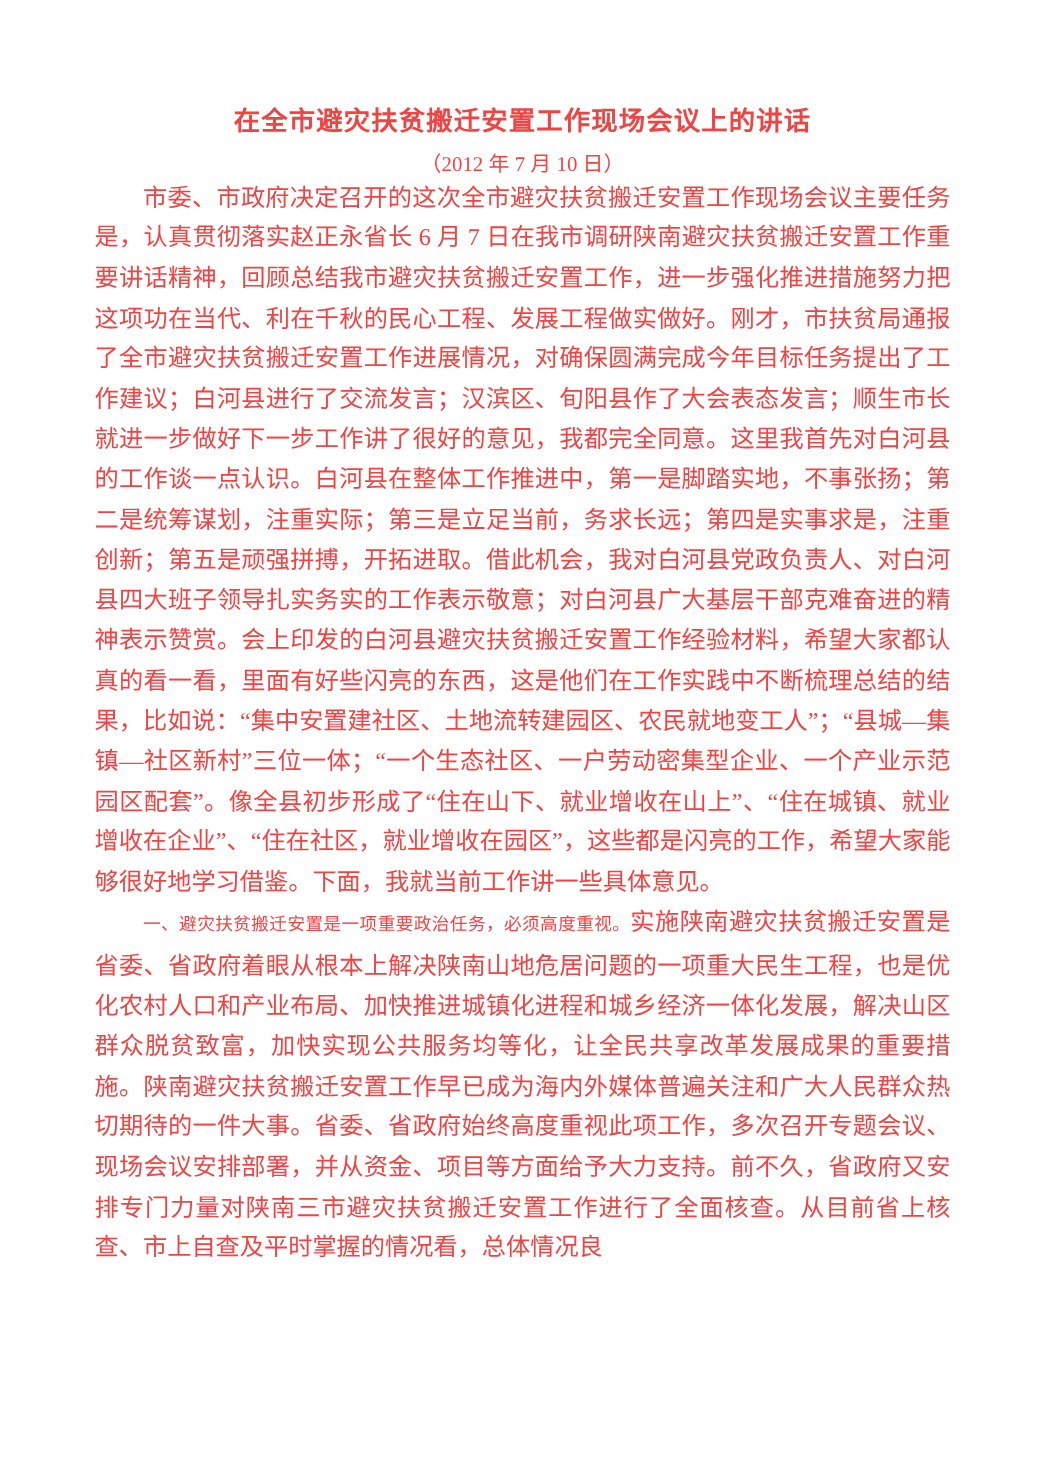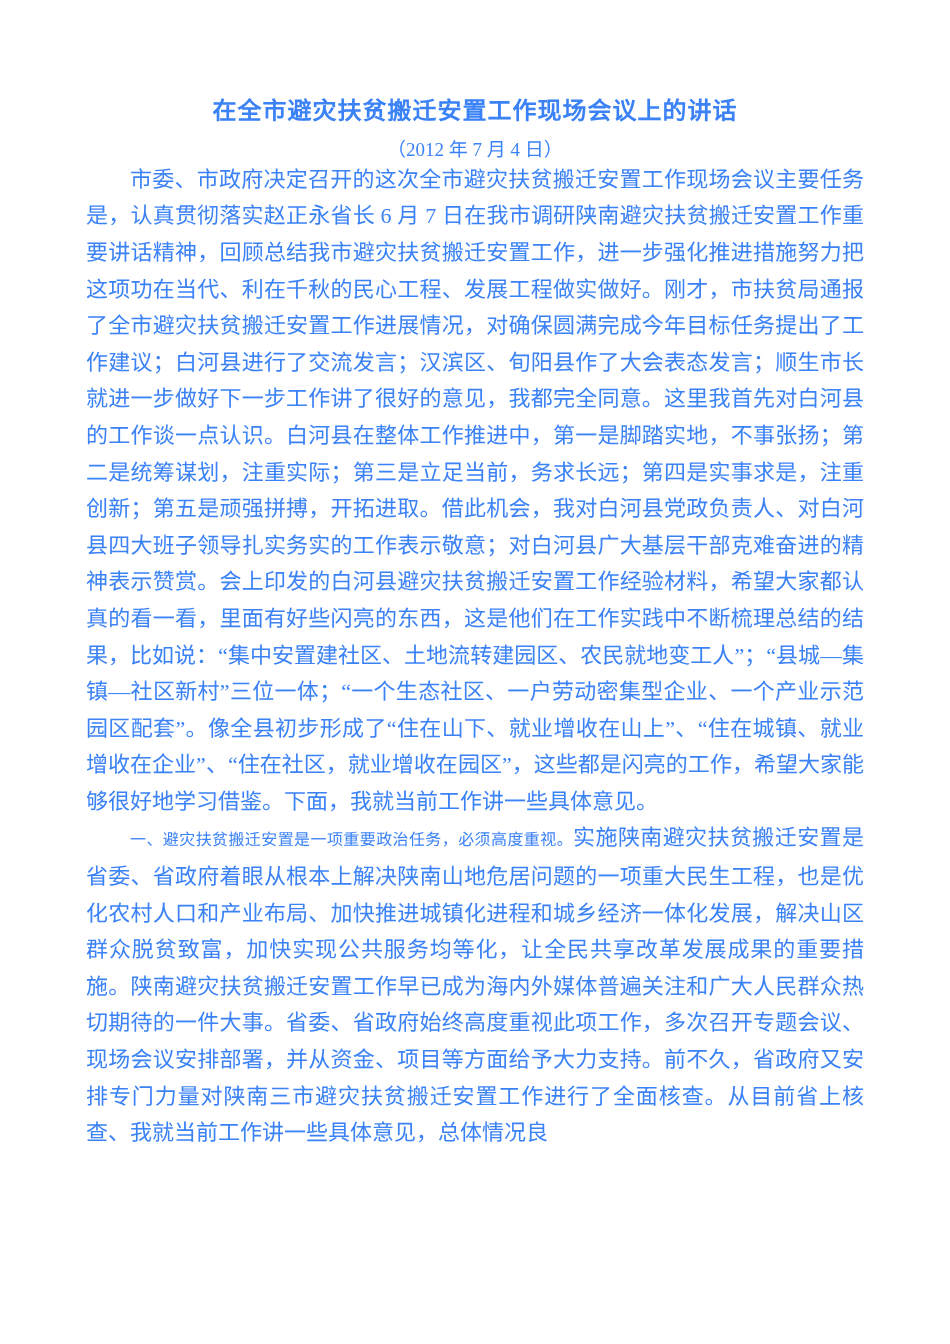--- a/index.html
+++ b/index.html
@@ -6,21 +6,21 @@
     margin: 0;
     padding: 0;
     background: #ffffff;
   }
   .page {
     position: relative;
     width: 950px;
     height: 1344px;
     margin: 0 auto;
     background: #ffffff;
-    color: #3b82f6;
+    color: #ef4444;
     box-sizing: border-box;
     padding: 96px 86px 0 86px;
     overflow: hidden;
     font-family: "Liberation Serif", "DejaVu Serif", serif;
   }
   .doc-title {
     margin: 0;
     font-size: 24px;
     font-weight: bold;
     text-align: center;
@@ -49,20 +49,20 @@
     font-family: "Liberation Sans", "DejaVu Sans", sans-serif;
     font-size: 16px;
   }
 </style>
 </head>
 <body>
 
 <div class="page">
   <h1 class="doc-title">在全市避灾扶贫搬迁安置工作现场会议上的讲话</h1>
 
-  <div class="doc-date">（2012 年 7 月 4 日）</div>
+  <div class="doc-date">（2012 年 7 月 10 日）</div>
 
   <div class="doc-body">
     <p class="para"><span>市委、市政府决定召开的这次全市避灾扶贫搬迁安置工作现场会议主要任务是，认真贯彻落实赵正永省长 6 月 7 日在我市调研陕南避灾扶贫搬迁安置工作重要讲话精神，回顾总结我市避灾扶贫搬迁安置工作，进一步强化推进措施努力把这项功在当代、利在千秋的民心工程、发展工程做实做好。刚才，市扶贫局通报了全市避灾扶贫搬迁安置工作进展情况，对确保圆满完成今年目标任务提出了工作建议；白河县进行了交流发言；汉滨区、旬阳县作了大会表态发言；顺生市长就进一步做好下一步工作讲了很好的意见，我都完全同意。这里我首先对白河县的工作谈一点认识。白河县在整体工作推进中，第一是脚踏实地，不事张扬；第二是统筹谋划，注重实际；第三是立足当前，务求长远；第四是实事求是，注重创新；第五是顽强拼搏，开拓进取。借此机会，我对白河县党政负责人、对白河县四大班子领导扎实务实的工作表示敬意；对白河县广大基层干部克难奋进的精神表示赞赏。会上印发的白河县避灾扶贫搬迁安置工作经验材料，希望大家都认真的看一看，里面有好些闪亮的东西，这是他们在工作实践中不断梳理总结的结果，比如说：“集中安置建社区、土地流转建园区、农民就地变工人”；“县城—集镇—社区新村”三位一体；“一个生态社区、一户劳动密集型企业、一个产业示范园区配套”。像全县初步形成了“住在山下、就业增收在山上”、“住在城镇、就业增收在企业”、“住在社区，就业增收在园区”，这些都是闪亮的工作，希望大家能够很好地学习借鉴。下面，我就当前工作讲一些具体意见。</span></p>
 
-    <p class="para"><span class="para-lead-bold">一、避灾扶贫搬迁安置是一项重要政治任务，必须高度重视。</span><span>实施陕南避灾扶贫搬迁安置是省委、省政府着眼从根本上解决陕南山地危居问题的一项重大民生工程，也是优化农村人口和产业布局、加快推进城镇化进程和城乡经济一体化发展，解决山区群众脱贫致富，加快实现公共服务均等化，让全民共享改革发展成果的重要措施。陕南避灾扶贫搬迁安置工作早已成为海内外媒体普遍关注和广大人民群众热切期待的一件大事。省委、省政府始终高度重视此项工作，多次召开专题会议、现场会议安排部署，并从资金、项目等方面给予大力支持。前不久，省政府又安排专门力量对陕南三市避灾扶贫搬迁安置工作进行了全面核查。从目前省上核查、我就当前工作讲一些具体意见，总体情况良</span></p>
+    <p class="para"><span class="para-lead-bold">一、避灾扶贫搬迁安置是一项重要政治任务，必须高度重视。</span><span>实施陕南避灾扶贫搬迁安置是省委、省政府着眼从根本上解决陕南山地危居问题的一项重大民生工程，也是优化农村人口和产业布局、加快推进城镇化进程和城乡经济一体化发展，解决山区群众脱贫致富，加快实现公共服务均等化，让全民共享改革发展成果的重要措施。陕南避灾扶贫搬迁安置工作早已成为海内外媒体普遍关注和广大人民群众热切期待的一件大事。省委、省政府始终高度重视此项工作，多次召开专题会议、现场会议安排部署，并从资金、项目等方面给予大力支持。前不久，省政府又安排专门力量对陕南三市避灾扶贫搬迁安置工作进行了全面核查。从目前省上核查、市上自查及平时掌握的情况看，总体情况良</span></p>
   </div>
 </div>
 
 </body></html>

